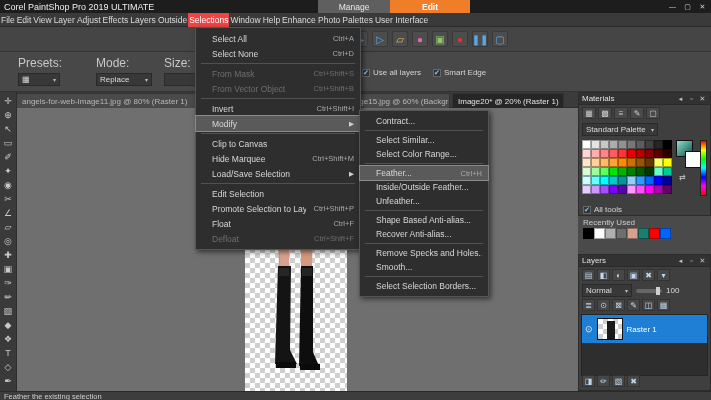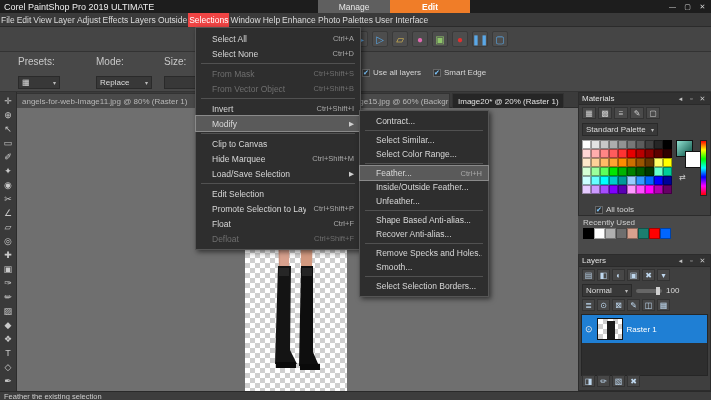--- a/index.html
+++ b/index.html
@@ -21,21 +21,21 @@
   .menubar .mi.active{background:#ef4444;color:#fff}
 
   
   .toolbar{position:absolute;left:0;top:27px;width:711px;height:25px;background:#454545;border-bottom:1px solid #333}
   .toolbar-icons{position:absolute;left:332px;top:4px;display:flex;gap:4px}
   .toolbar-icons .tbi{width:16px;height:16px;display:flex;align-items:center;justify-content:center;font-size:10px;background:#4d4d4d;border:1px solid #3a3a3a;border-radius:2px;color:#ccc;cursor:pointer}
 
   
   .tool-options{position:absolute;left:0;top:52px;width:711px;height:40px;background:#484848;border-bottom:1px solid #333}
   .to-group{position:absolute;top:4px}
-  .to-label{font-size:10px;color:#c8c8c8;display:block;margin-bottom:9px}
+  .to-label{font-size:12px;color:#c8c8c8;display:block;margin-bottom:3px}
   .dd{height:13px;background:#383838;border:1px solid #2a2a2a;display:flex;align-items:center;font-size:8px;color:#ddd;padding:0 3px;justify-content:space-between;cursor:pointer}
   .dd .caret{font-size:6px;color:#bbb;margin-left:4px}
   .spin{width:36px;height:13px;background:#383838;border:1px solid #2a2a2a;display:flex;align-items:center;justify-content:flex-end}
   .spin .arrows{display:flex;flex-direction:column;font-size:5px;line-height:5px;color:#bbb;margin-right:1px}
   .scrub{color:#d23c2a;font-size:9px;margin-left:3px}
   .chk-row{display:flex;align-items:center;gap:3px;font-size:8px;color:#d5d5d5;margin-bottom:3px}
   .chk{width:8px;height:8px;background:#333;border:1px solid #666;display:flex;align-items:center;justify-content:center;font-size:7px;color:#7ec8ff}
 
   
   .docbar{position:absolute;left:16px;top:92px;width:562px;height:16px;background:#3b3b3b;border-bottom:1px solid #2c2c2c}
@@ -60,21 +60,21 @@
   .mat-tabs{position:absolute;left:3px;top:14px;display:flex;gap:2px}
   .mat-tabs .tbi{width:14px;height:12px;background:#4a4a4a;border:1px solid #333;display:flex;align-items:center;justify-content:center;font-size:8px;color:#ccc;cursor:pointer}
   .pal-select{position:absolute;left:3px;top:30px;width:76px}
   .swgrid{display:flex;flex-wrap:wrap}
   .swgrid .sw{width:9px;height:9px;border:1px solid rgba(0,0,0,.35);cursor:pointer}
   .mat-grid{position:absolute;left:3px;top:47px;width:92px}
   .fgbox{position:absolute;left:97px;top:47px;width:17px;height:17px;border:1px solid #111;cursor:pointer}
   .bgbox{position:absolute;left:106px;top:58px;width:17px;height:17px;border:1px solid #111;cursor:pointer}
   .rainbow{position:absolute;right:3px;top:47px;width:7px;height:56px;border:1px solid #222;background:linear-gradient(#ff0000,#ffff00,#00ff00,#00ffff,#0000ff,#ff00ff,#ff0000);cursor:pointer}
   .swap{position:absolute;left:100px;top:80px;font-size:8px;color:#ccc;cursor:pointer}
-  .alltools{position:absolute;left:16px;top:112px}
+  .alltools{position:absolute;left:4px;top:112px}
   .recent-label{position:absolute;left:4px;top:125px;font-size:8px;color:#cfcfcf}
   .recent-row{position:absolute;left:4px;top:135px}
   .recent-row .sw{width:11px;height:11px}
 
   
   .lay-toolbar{position:absolute;left:3px;top:14px;display:flex;gap:2px}
   .lay-toolbar .tbi,.lay-filters .tbi,.lay-bottom .tbi{width:13px;height:12px;display:flex;align-items:center;justify-content:center;font-size:8px;color:#bfd8ef;background:#474747;border:1px solid #333;cursor:pointer}
   .blend-row{position:absolute;left:3px;top:29px;display:flex;align-items:center;gap:4px}
   .slider{width:26px;height:4px;background:#666;position:relative;border-radius:2px}
   .slider .handle{position:absolute;left:20px;top:-2px;width:4px;height:8px;background:#cfcfcf}

